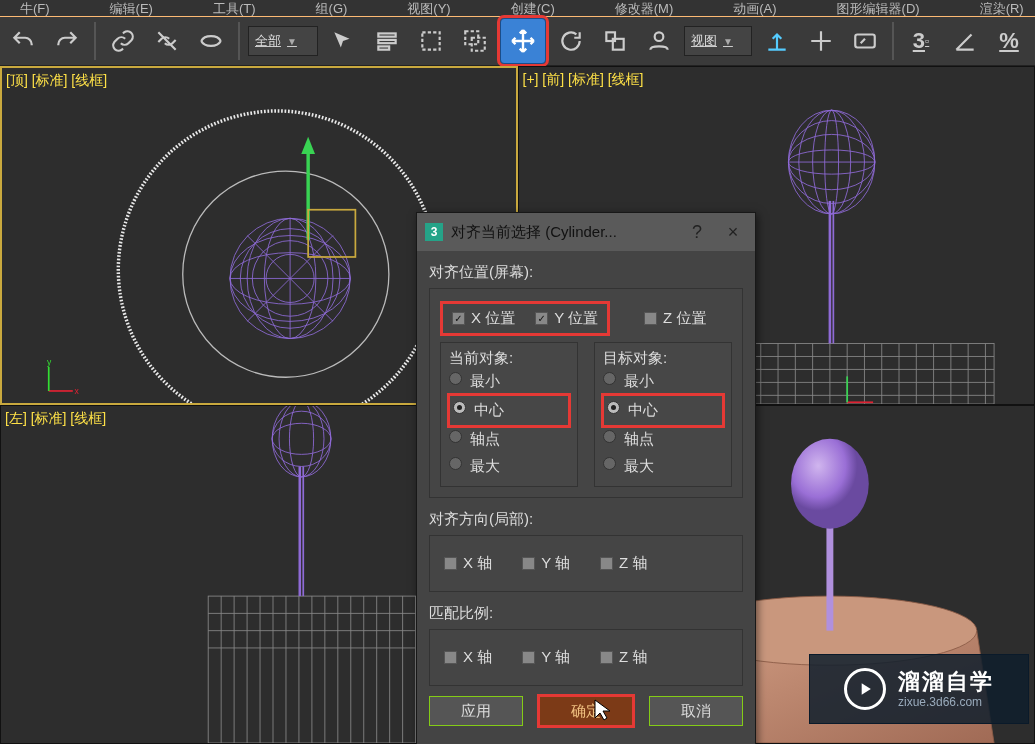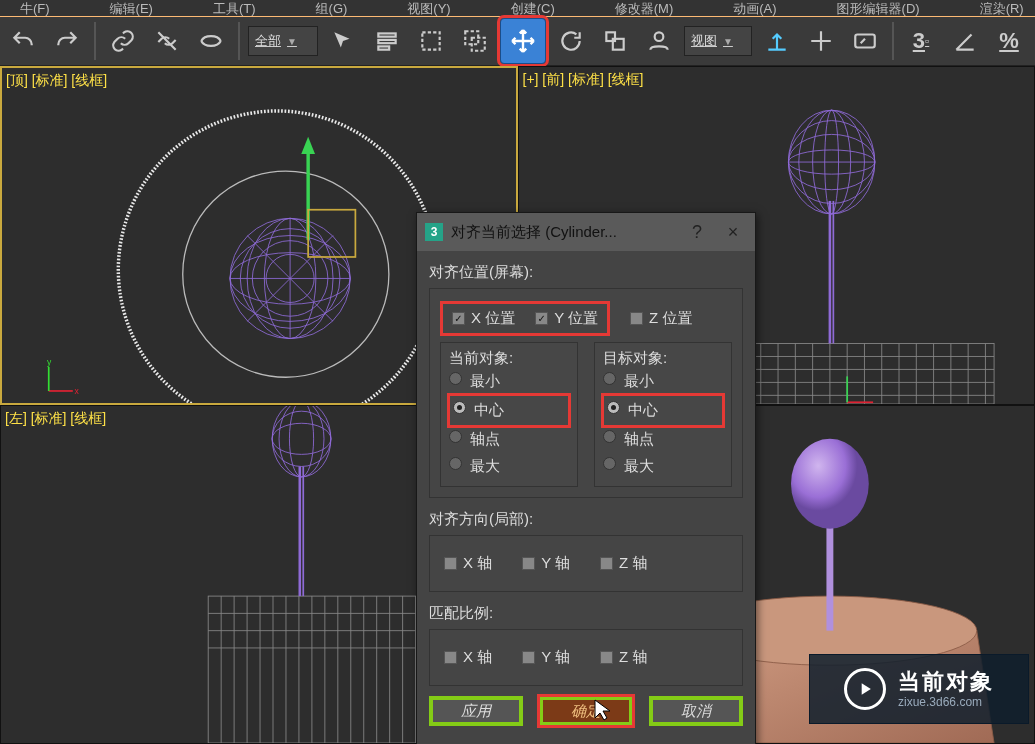--- a/index.html
+++ b/index.html
@@ -117,21 +117,21 @@
     font-size: 15px;
   }
   .fieldset {
     border: 1px solid #333;
     padding: 10px;
     margin-top: 6px;
     background:#454545;
     position: relative;
   }
   .row { display: flex; align-items: center; gap: 16px; }
-  .row.position { justify-content: flex-start; padding:4px 2px; gap:22px;}
+  .row.position { justify-content: flex-start; padding:4px 2px; gap:36px;}
   .chk {
     display: inline-flex; align-items: center; gap: 6px;
   }
   .chk .box {
     width: 13px; height: 13px; background: #888; border:1px solid #555;
     display:inline-flex;align-items:center;justify-content:center;
     font-size:10px; color:#111;
   }
   .chk .box.checked::after{content:"✓";}
 
@@ -160,24 +160,23 @@
 
   .section-label{ margin-top:12px; }
   .axis-row{ display:flex; gap:30px; padding:8px 4px;}
 
   .dlg-buttons {
     display:flex; gap:16px; justify-content:center;
     padding:10px 0 6px 0;
   }
   .dlg-btn{
     width:100px;height:30px;
-    background:#555;border:4px solid #84cc16;
+    background:#555;border:1px solid #84cc16;
     color:#ddd;display:flex;align-items:center;justify-content:center;
     font-size:15px;
-    font-style:italic;
   }
   .dlg-btn.primary{
     background:#7c3a17;
     color:#f0c080;
   }
   .red-box { outline:3px solid #e53935; outline-offset:-1px;}
 
   .cursor {
     position:absolute; z-index:100;
     left:593px; top:698px;
@@ -600,16 +599,16 @@
   <path d="M2 2 L2 20 L7 15 L11 22 L14 20 L10 13 L17 13 Z" fill="#fff" stroke="#000" stroke-width="1"></path>
 </svg>
 
 <div class="watermark">
   <div class="logo">
     <svg width="20" height="20" viewBox="0 0 24 24" fill="#fff">
         <path d="M8 5v14l11-7z"></path>
       </svg>
   </div>
   <div class="txt">
-    <div class="t1">当前对象</div>
+    <div class="t1">溜溜自学</div>
     <div class="t2">zixue.3d66.com</div>
   </div>
 </div>
 
 </body></html>

